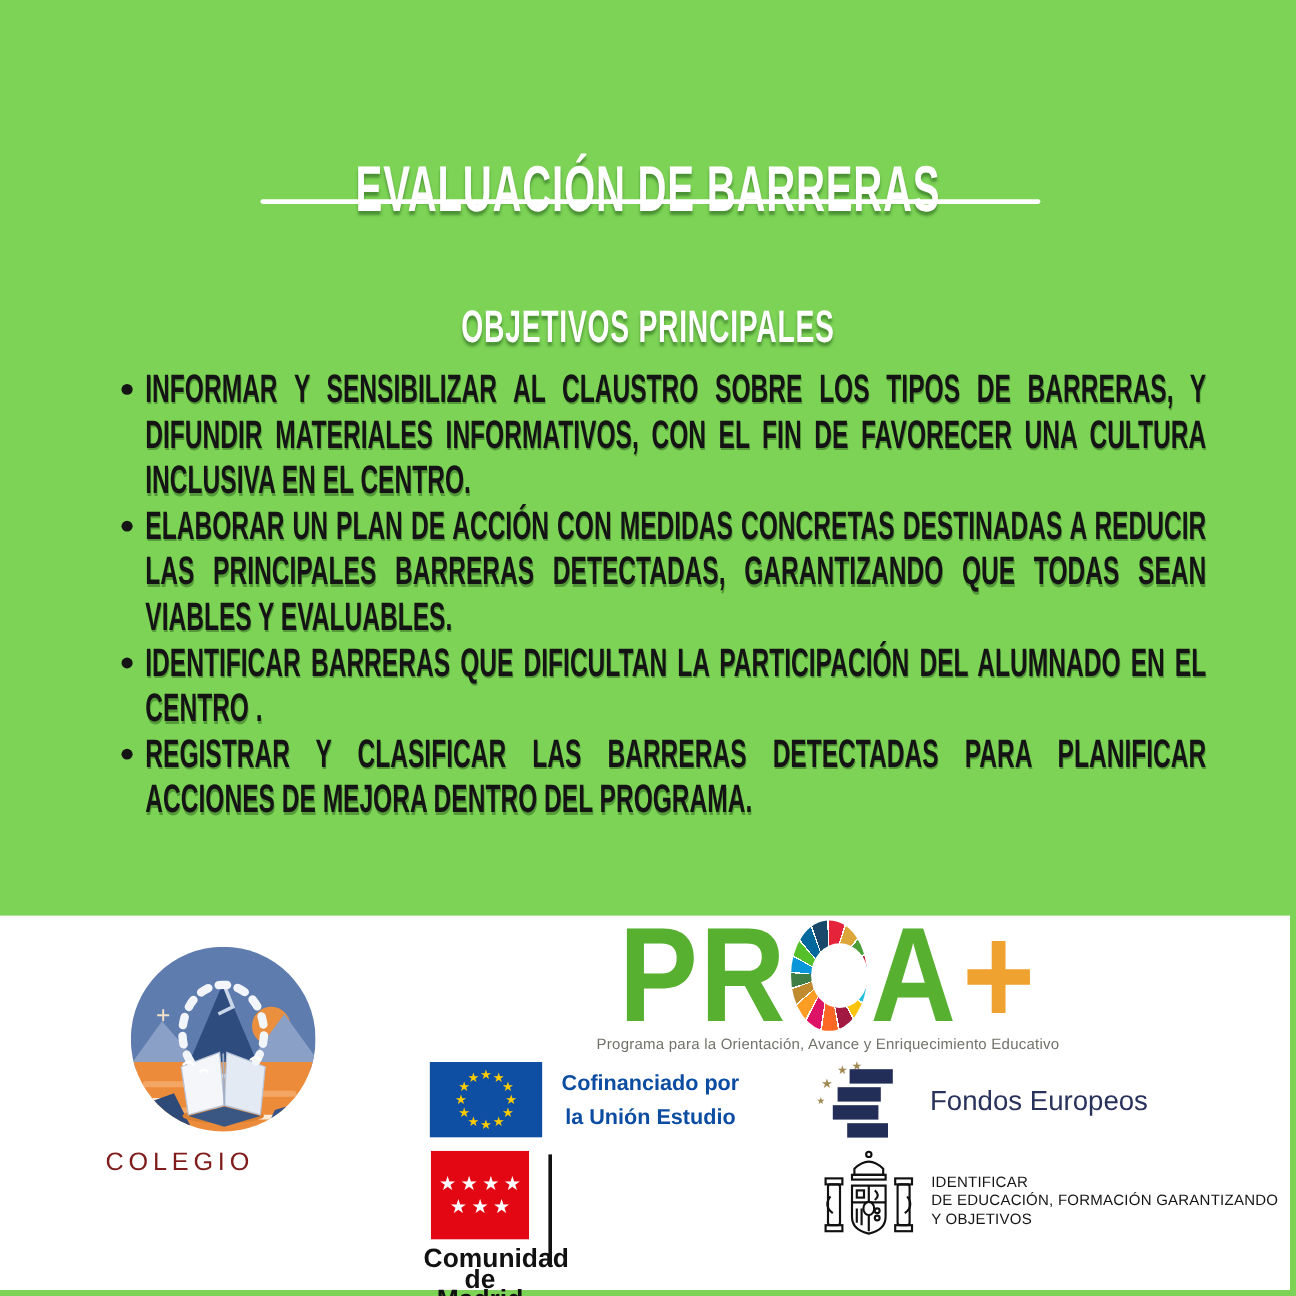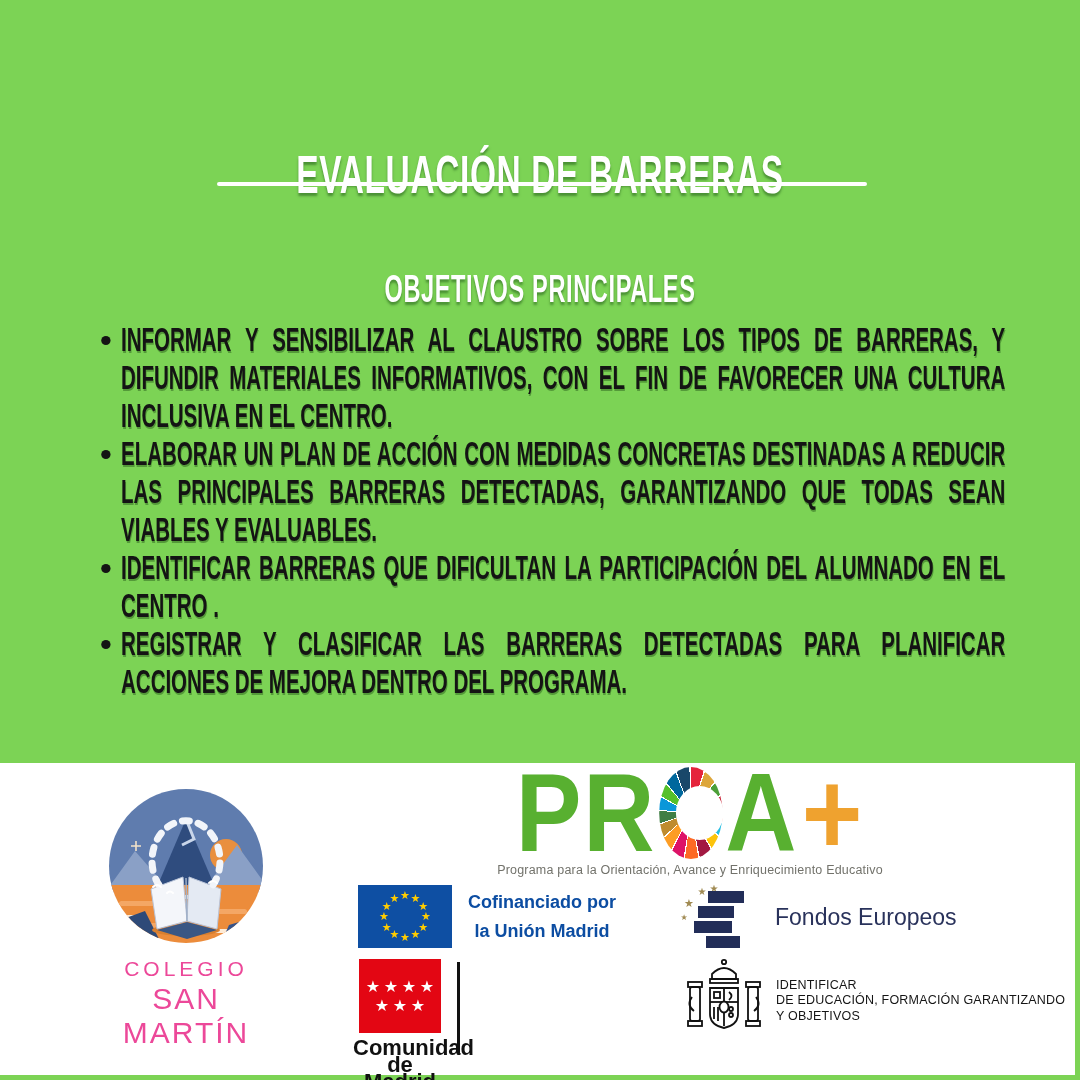--- a/index.html
+++ b/index.html
@@ -3,21 +3,21 @@
 <meta charset="utf-8">
 <style>
   html,body { margin:0; padding:0; }
   body { font-family:"Liberation Sans", sans-serif; }
   .page {
     position:relative; width:1080px; height:1080px;
     background:#7CD355; overflow:hidden;
   }
 
   
-  .hero { position:absolute; left:0; top:16px; width:1080px; height:763px; }
+  .hero { position:absolute; left:0; top:0; width:1080px; height:763px; }
   .title {
     position:absolute; left:0; top:94px; width:1080px;
     text-align:center; color:#FFFFFF; font-weight:700;
     font-size:54px; letter-spacing:1px; line-height:1.05;
     transform:scaleX(0.62); transform-origin:50% 50%;
     text-shadow:0 3px 3px rgba(25,80,20,.5);
     white-space:nowrap;
   }
   .divider {
     position:absolute; left:217px; top:166px; width:650px; height:4px;
@@ -45,21 +45,21 @@
     width:15px; height:9px; border-radius:50%; background:#141414;
   }
 
   
   .footer {
     position:absolute; left:0; top:763px; width:1075px; height:312px;
     background:#FFFFFF;
   }
 
   
-  .colegio { position:absolute; left:88px; top:26px; width:196px; text-align:center; color:#ec4899; }
+  .colegio { position:absolute; left:88px; top:26px; width:196px; color:#7f1d1d; }
   .colegio svg { display:block; margin:0 auto; }
   .colegio-l1 { margin-top:14px; font-size:21px; letter-spacing:4px; }
   .colegio-l2 { margin-top:1px; font-size:30px; letter-spacing:2px; }
 
   
   .proa { position:absolute; left:492px; top:4px; width:396px; }
   .proa-row {
     display:flex; align-items:center; justify-content:center;
     font-size:112px; line-height:92px; font-weight:700; color:#58B030;
     letter-spacing:2px;
@@ -162,21 +162,20 @@
           <polygon points="48,141 78,133 108,141 78,150" fill="#3A5784"></polygon>
           <polygon points="42,100 74,88 78,132 48,140" fill="#F4F6FA" stroke="#B9C4D8" stroke-width="1"></polygon>
           <polygon points="112,100 80,88 78,132 108,140" fill="#E4EAF3" stroke="#B9C4D8" stroke-width="1"></polygon>
           <line x1="77" y1="89" x2="78" y2="132" stroke="#9FB0C9" stroke-width="1.5"></line>
           <path d="M50,96 A34,40 0 1 1 104,96" fill="none" stroke="#F2F5FA" stroke-width="7" stroke-dasharray="7 9" stroke-linecap="round"></path>
           <path d="M44,98 q4,-4 8,0 M100,94 q4,-4 8,0 M58,104 q3,-3 6,0" fill="none" stroke="#FFFFFF" stroke-width="2" stroke-linecap="round"></path>
           <path d="M27,52 v10 M22,57 h10" stroke="#F3E2C9" stroke-width="1.6"></path>
         </g>
       </svg>
       <div class="colegio-l1">COLEGIO</div>
-      <div class="colegio-l2">SAN MARTÍN</div>
     </div>
 
     <div class="proa">
       <div class="proa-row">
         <span>PR</span>
           <span class="sdg-wheel"></span>
           <span>A</span>
           <span class="proa-plus">+</span>
       </div>
       <div class="proa-caption">Programa para la Orientación, Avance y Enriquecimiento Educativo</div>
@@ -195,21 +194,21 @@
           <text class="star" x="47" y="56">★</text>
             <text class="star" x="36.5" y="53.2">★</text>
           <text class="star" x="28.8" y="45.5">★</text>
             <text class="star" x="26" y="35">★</text>
           <text class="star" x="28.8" y="24.5">★</text>
             <text class="star" x="36.5" y="16.8">★</text>
         </g>
       </svg>
       <div class="eu-text">
         <div>Cofinanciado por</div>
-        <div>la Unión Madrid</div>
+        <div>la Unión Estudio</div>
       </div>
     </div>
 
     <div class="fondos">
       <svg width="85" height="72" viewBox="0 0 85 72">
         <g fill="#A08A52" font-size="10" text-anchor="middle">
           <text class="star" x="24" y="14">★</text>
           <text class="star" x="36" y="11">★</text>
           <text class="star" x="11" y="26" font-size="11">★</text>
           <text class="star" x="6" y="39" font-size="8">★</text>

